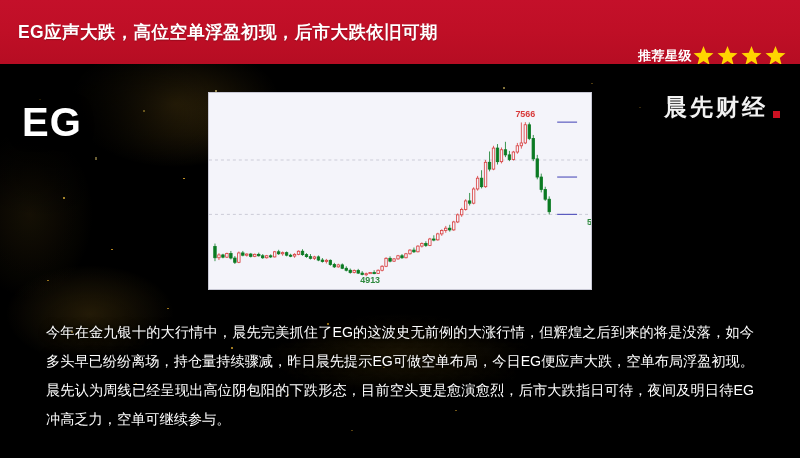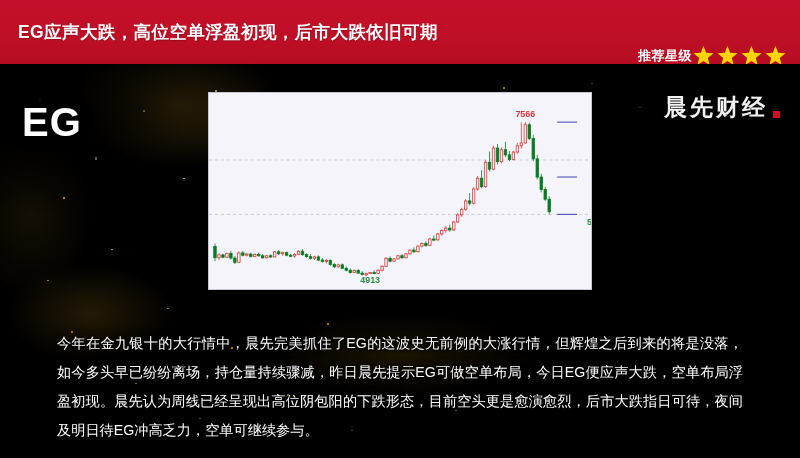--- a/index.html
+++ b/index.html
@@ -117,21 +117,21 @@
     font-weight:bold;
   }
   #chart-svg{display:block;width:100%;height:100%;}
 
   
   #article{
     position:absolute;left:42px;top:314px;width:716px;
     color:#ffffff;font-size:14.2px;line-height:29px;
     text-align:justify;text-shadow:0 1px 3px rgba(0,0,0,.95), 0 0 8px rgba(0,0,0,.8);
   }
-  #article p{margin:15px;}
+  #article p{margin:4px;}
 </style>
 </head>
 <body>
 
 <div id="poster">
 
   <div id="header">
     <div id="header-title">EG应声大跌，高位空单浮盈初现，后市大跌依旧可期</div>
     <div id="header-spacer"></div>
     <div id="rating-block">

